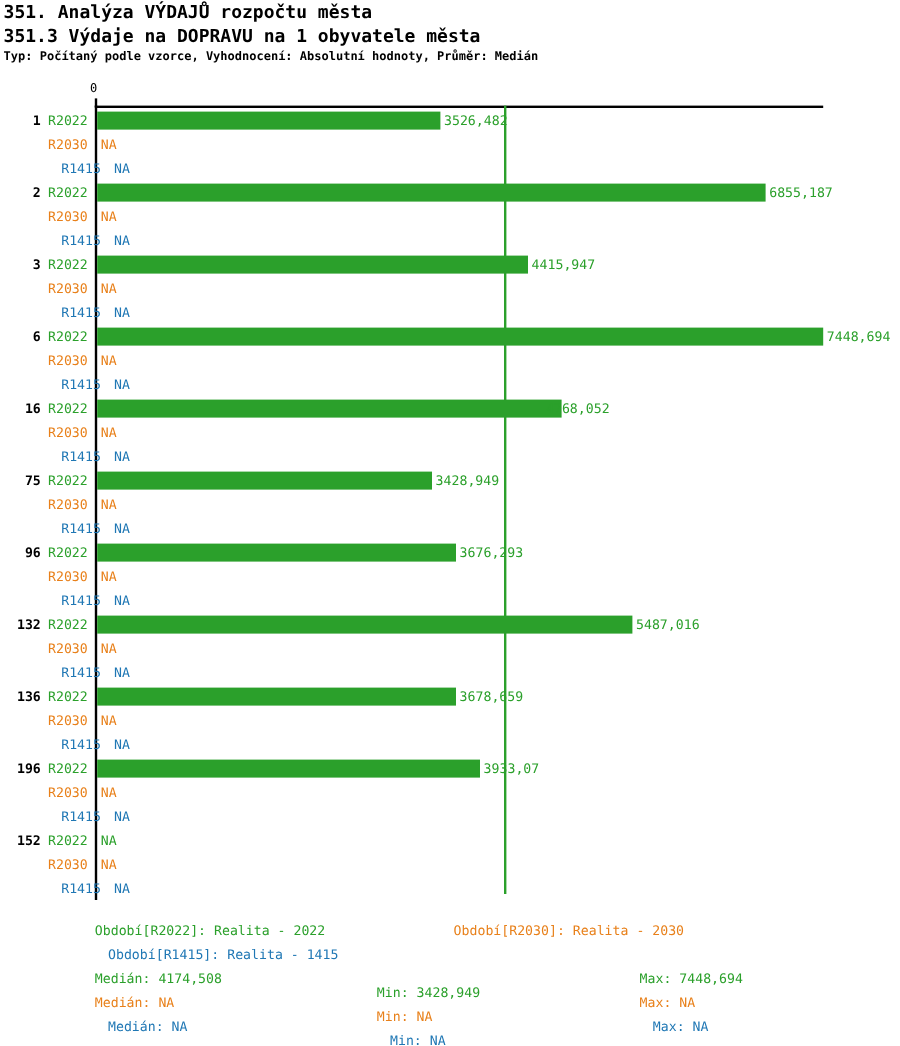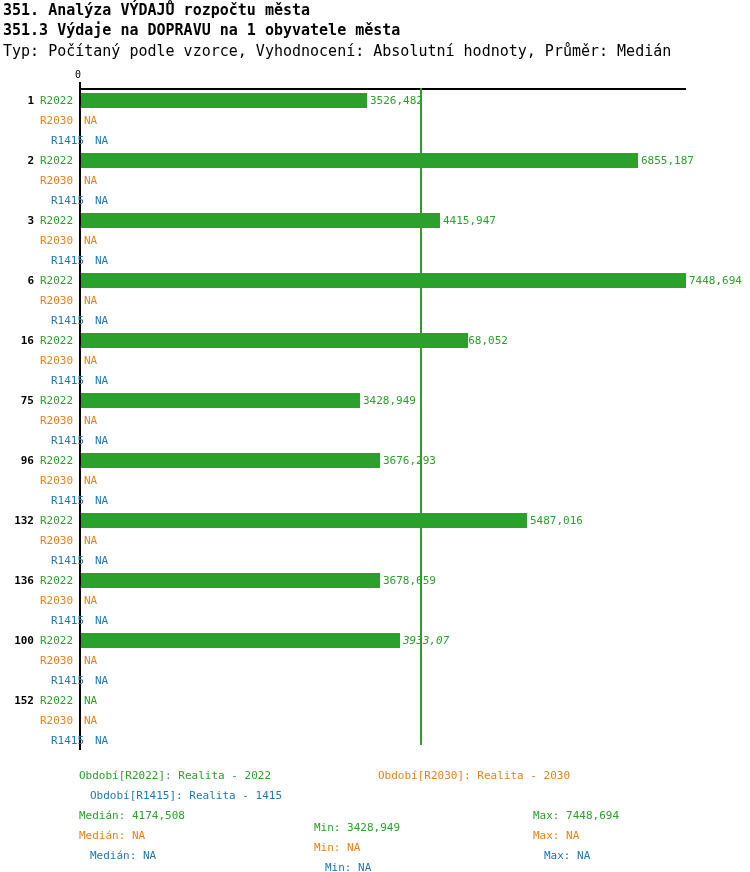--- a/index.html
+++ b/index.html
@@ -23,21 +23,21 @@
     font-size: 15px; font-weight: bold; letter-spacing: 0px;
     white-space: nowrap;
   }
   .title-2 {
     position: absolute; left: 3px; top: 21px;
     font-size: 15px; font-weight: bold; letter-spacing: 0px;
     white-space: nowrap;
   }
   .subtitle {
     position: absolute; left: 3px; top: 42px;
-    font-size: 15px; font-weight: normal;
+    font-size: 10px; font-weight: bold;
     white-space: nowrap;
   }
 
   
   #plot {
     position: absolute;
     left: 0; top: 0;
     width: 750px; height: 760px;
   }
   #axis-vertical {
@@ -283,25 +283,25 @@
         <div class="subrow" style="top: 20px;">
           <div class="series-label s-r2030">R2030</div>
           <div class="na-value s-r2030">NA</div>
         </div>
         <div class="subrow" style="top: 40px;">
           <div class="series-label s-r1415">R1415</div>
           <div class="na-value s-r1415">NA</div>
         </div>
       </div>
       <div class="group" style="top: 630px;">
-        <div class="group-label">100</div>
+        <div class="group-label">196</div>
         <div class="subrow" style="top: 0px;">
           <div class="series-label s-r2022">R2022</div>
           <div class="bar bar-r2022" style="width: 319px; background: rgb(43, 160, 43);"></div>
-          <div class="bar-value s-r2022" style="left: 403px; font-style: italic;">3933,07</div>
+          <div class="bar-value s-r2022" style="left: 403px;">3933,07</div>
         </div>
         <div class="subrow" style="top: 20px;">
           <div class="series-label s-r2030">R2030</div>
           <div class="na-value s-r2030">NA</div>
         </div>
         <div class="subrow" style="top: 40px;">
           <div class="series-label s-r1415">R1415</div>
           <div class="na-value s-r1415">NA</div>
         </div>
       </div>

